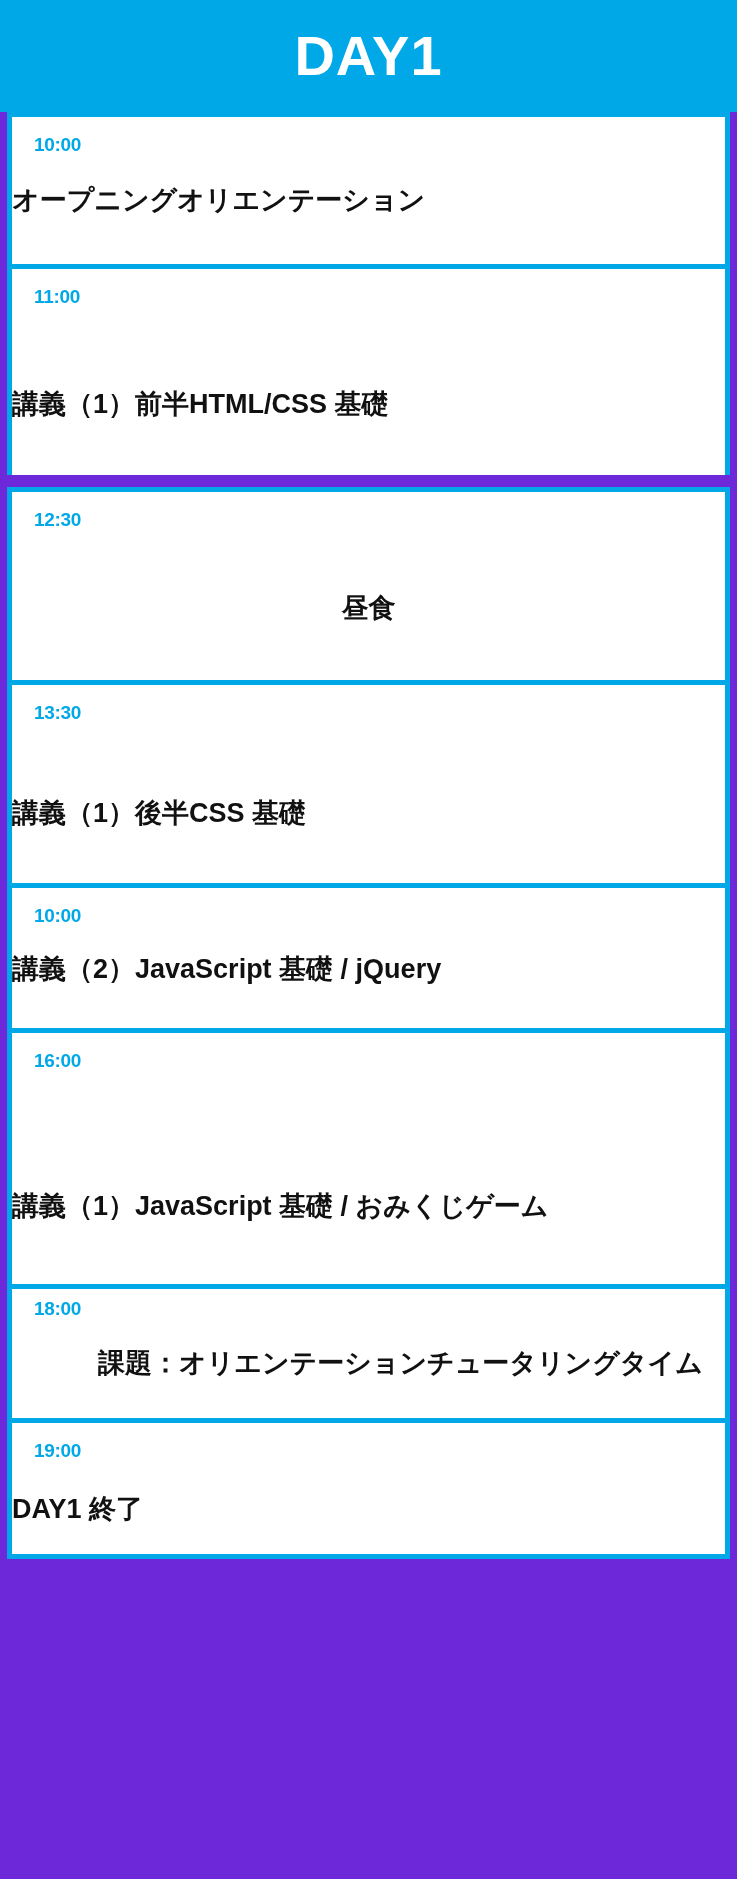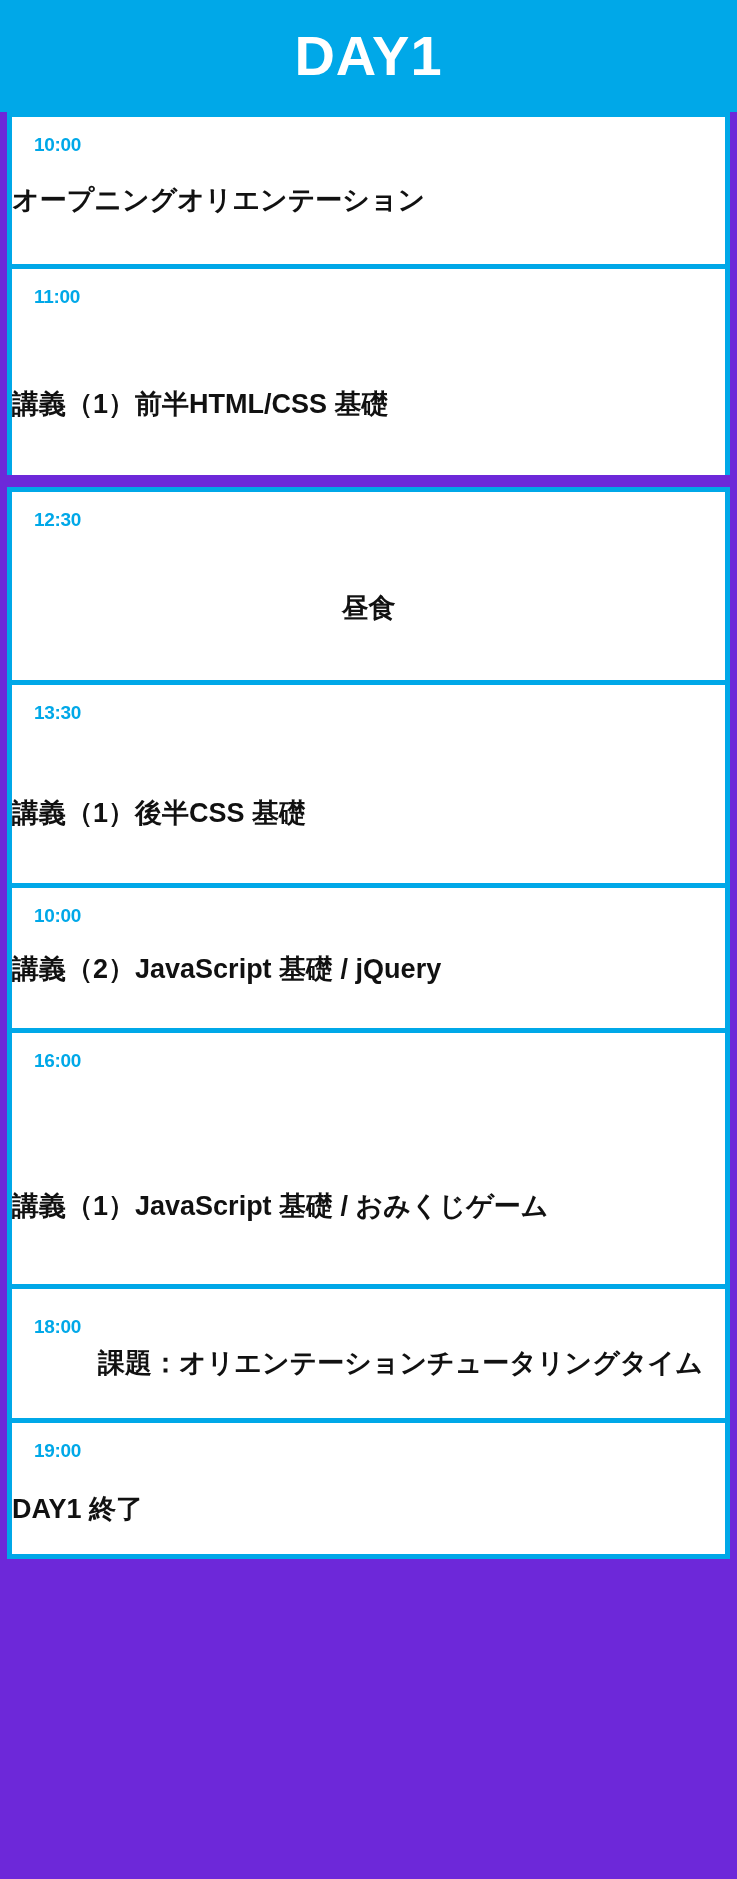--- a/index.html
+++ b/index.html
@@ -92,21 +92,21 @@
   .row.r-opening  .row-body { padding-top: 20px; }
   .row.r-lec1a    .row-body { padding-top: 66px; }
   .row.r-lunch    .row-body { padding-top: 46px; justify-content: center; }
   .row.r-lec1b    .row-body { padding-top: 60px; }
   .row.r-lec2     .row-body { padding-top: 24px; }
   .row.r-lec3     .row-body { padding-top: 96px; }
   .row.r-task     .row-body { padding-top: 20px; padding-left: 86px; }
   .row.r-end      .row-body { padding-top: 42px; }
 
   
-  .row.r-task .row-time { top: 28px; }
+  .row.r-task .row-time { top: 10px; }
 
   
   .r-opening { height: 152px; }
   .r-lec1a   { height: 211px; }
   .r-lunch   { height: 193px; margin-top: 12px; }
   .r-lec1b   { height: 203px; }
   .r-lec2    { height: 145px; }
   .r-lec3    { height: 256px; }
   .r-task    { height: 134px; }
   .r-end     { height: 141px; }

